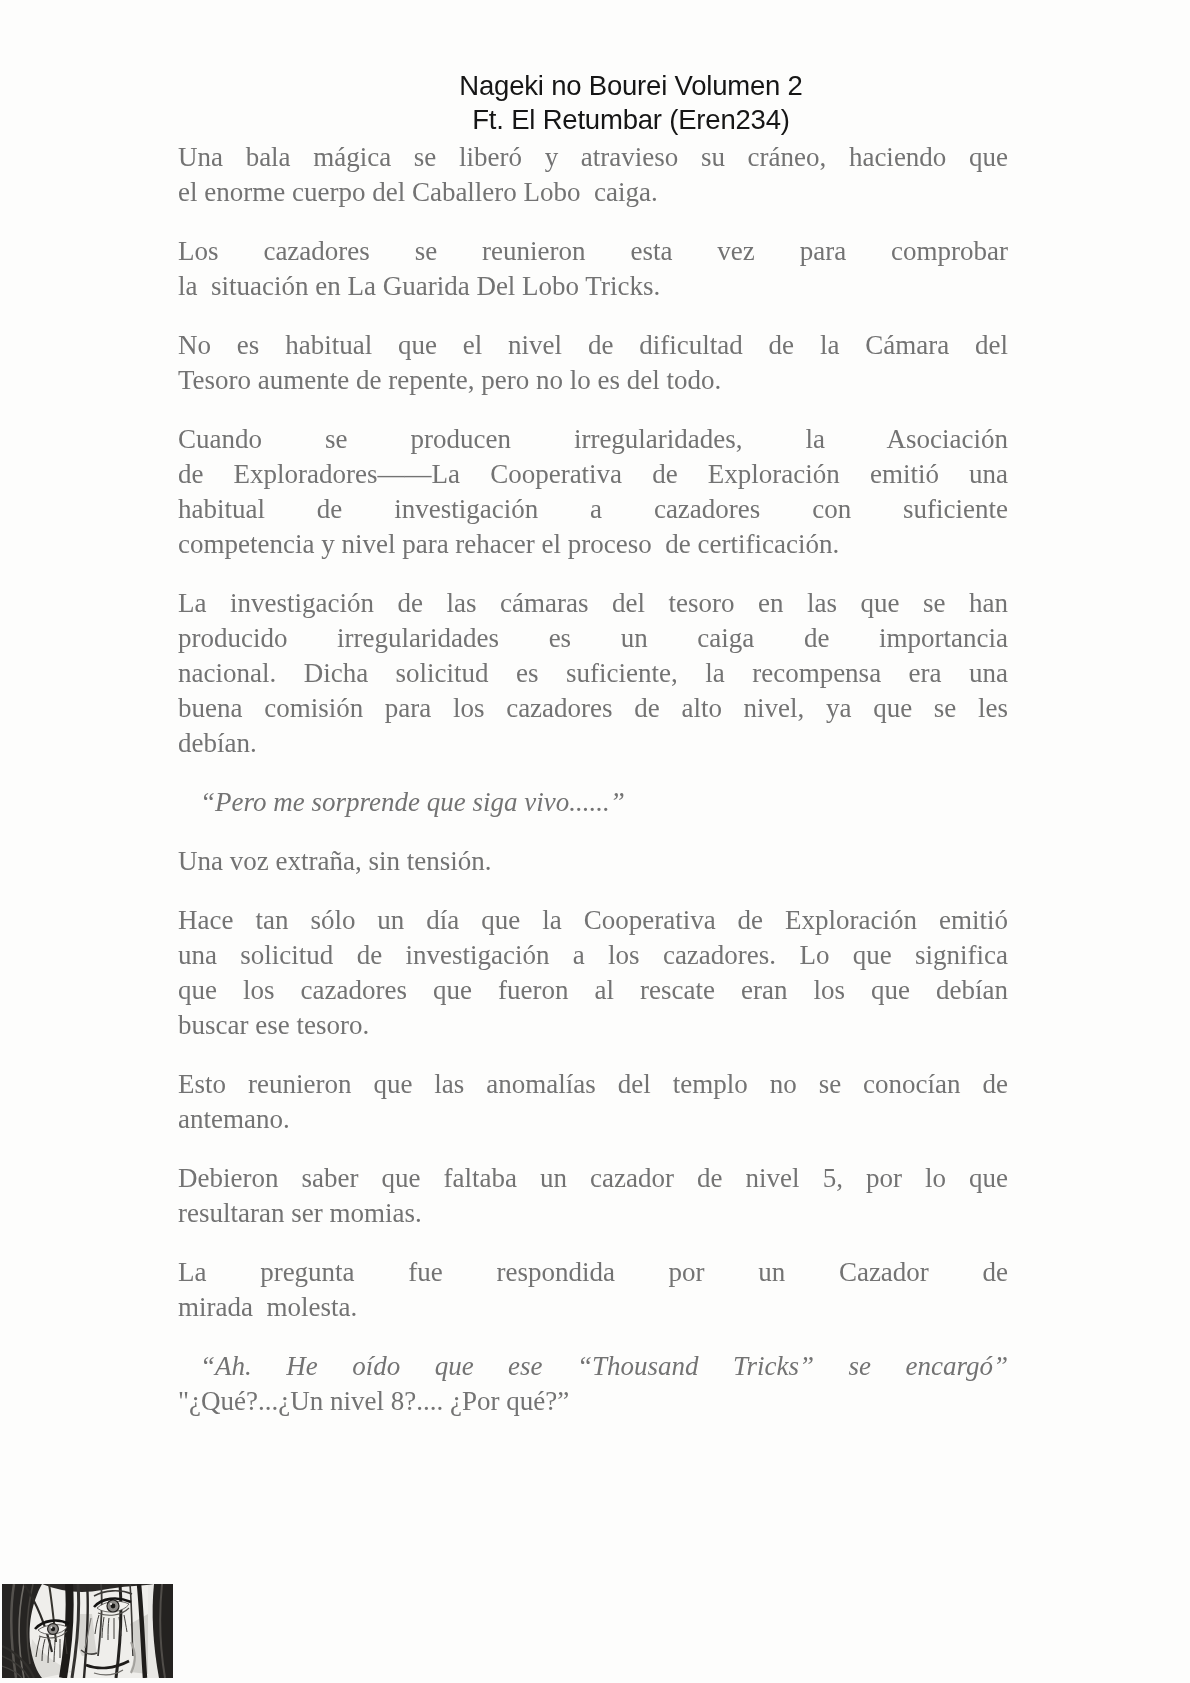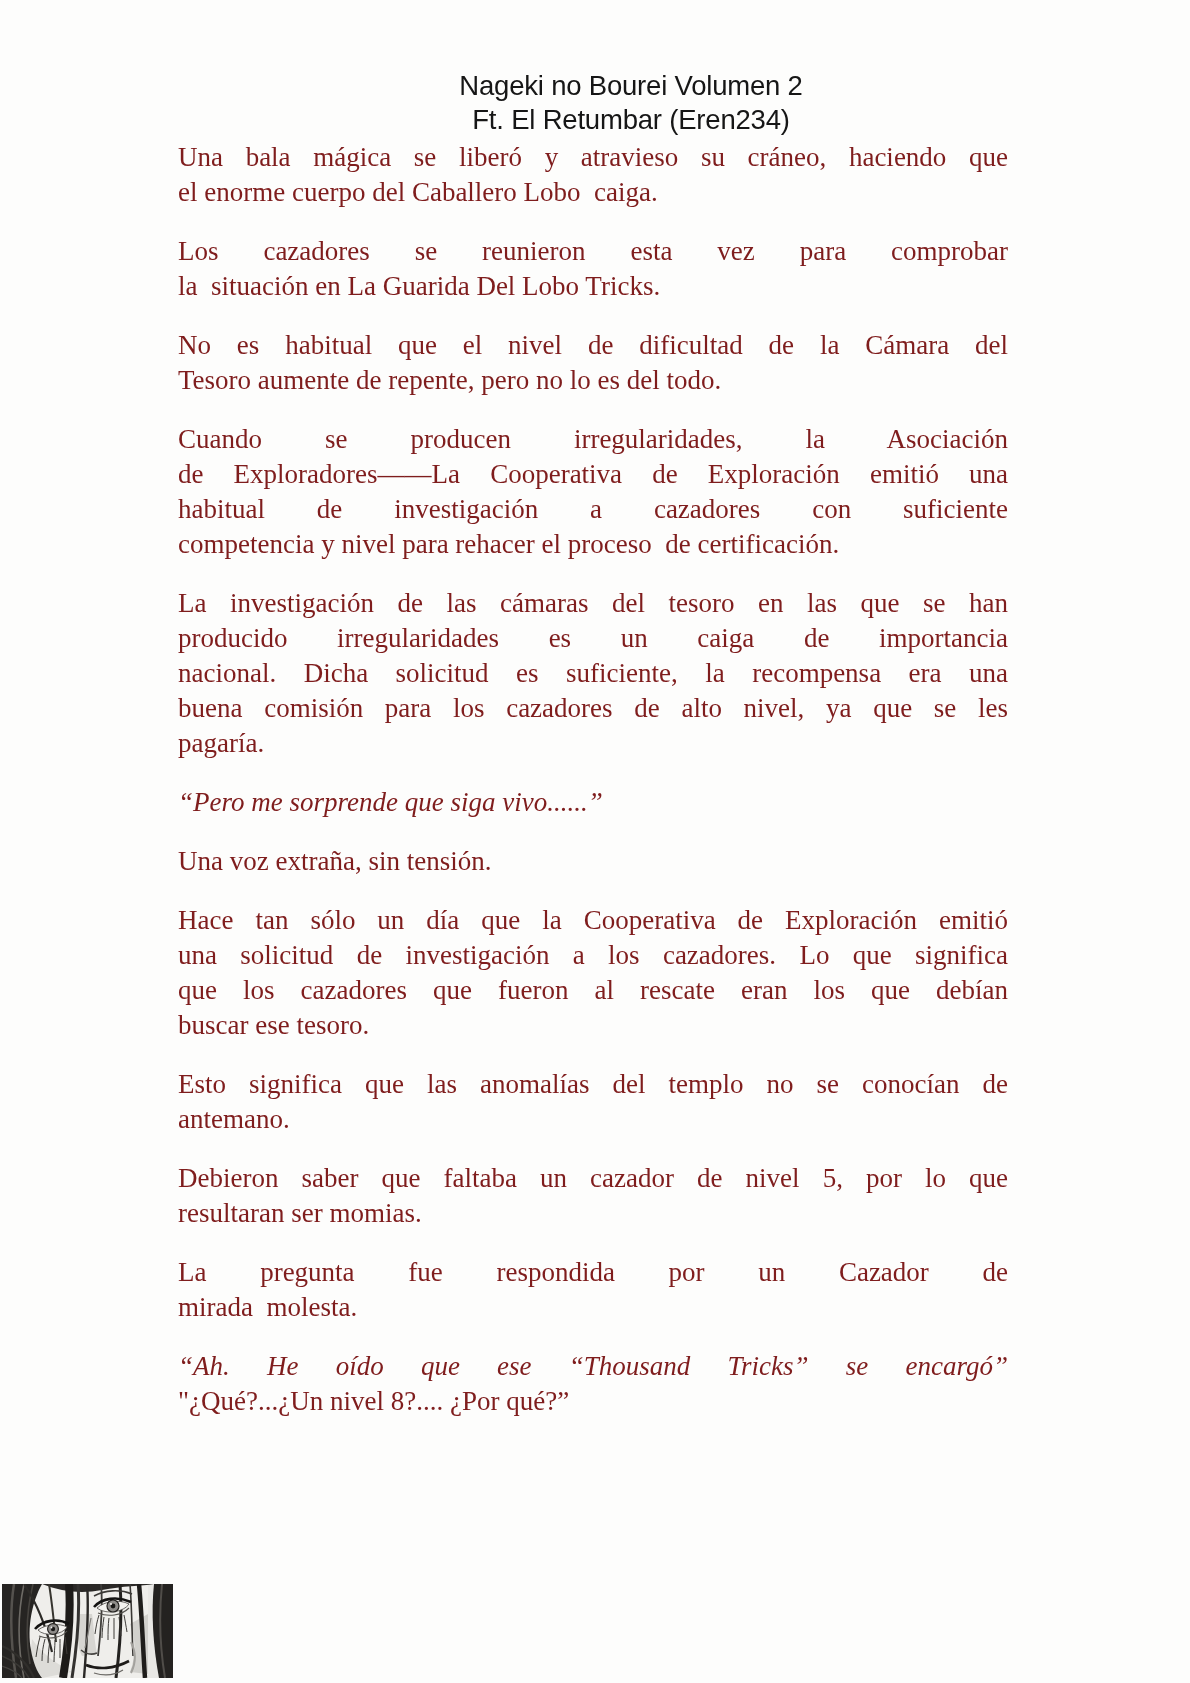--- a/index.html
+++ b/index.html
@@ -29,30 +29,30 @@
     margin-left: 36px;
   }
   .text-column {
     position: absolute;
     top: 140px;
     left: 178px;
     width: 830px;
     font-family: "Liberation Serif", serif;
     font-size: 27px;
     line-height: 35px;
-    color: #7f1d1d;
+    color: #737373;
   }
   .para { margin: 0 0 24px 0; }
   .line { white-space: pre-wrap; }
   .line.j {
     white-space: normal;
     text-align: justify;
     text-align-last: justify;
   }
-  .line.i { font-style: italic; }
+  .line.i { font-style: italic; margin-left: 22px; }
   .footer-image {
     position: absolute;
     left: 2px;
     top: 1584px;
     width: 171px;
     height: 94px;
     margin: 0;
     padding: 0;
   }
   .footer-image svg { display: block; }
@@ -84,36 +84,36 @@
         <div class="line j">Cuando se producen irregularidades, la Asociación</div>
         <div class="line j">de Exploradores——La Cooperativa de Exploración emitió  una</div>
         <div class="line j">habitual de investigación a cazadores con   suficiente</div>
         <div class="line">competencia y nivel para rehacer el proceso  de certificación.</div>
       </div>
       <div class="para">
         <div class="line j">La investigación de las cámaras del tesoro en las que se  han</div>
         <div class="line j">producido irregularidades es un caiga de   importancia</div>
         <div class="line j">nacional. Dicha solicitud es suficiente, la  recompensa era una</div>
         <div class="line j">buena comisión para los  cazadores de alto nivel, ya que se les</div>
-        <div class="line">pagaría.</div>
+        <div class="line">debían.</div>
       </div>
       <div class="para">
         <div class="line i">“Pero me sorprende que siga vivo......”</div>
       </div>
       <div class="para">
         <div class="line">Una voz extraña, sin tensión.</div>
       </div>
       <div class="para">
         <div class="line j">Hace tan sólo un día que la Cooperativa de Exploración  emitió</div>
         <div class="line j">una solicitud de investigación a los cazadores.  Lo que significa</div>
         <div class="line j">que los cazadores que fueron al rescate  eran los que debían</div>
         <div class="line">buscar ese tesoro.</div>
       </div>
       <div class="para">
-        <div class="line j">Esto significa que las anomalías del templo no se  conocían de</div>
+        <div class="line j">Esto reunieron que las anomalías del templo no se  conocían de</div>
         <div class="line">antemano.</div>
       </div>
       <div class="para">
         <div class="line j">Debieron saber que faltaba un cazador de nivel 5, por  lo que</div>
         <div class="line">resultaran ser momias.</div>
       </div>
       <div class="para">
         <div class="line j">La pregunta fue respondida por un Cazador de</div>
         <div class="line">mirada  molesta.</div>
       </div>

